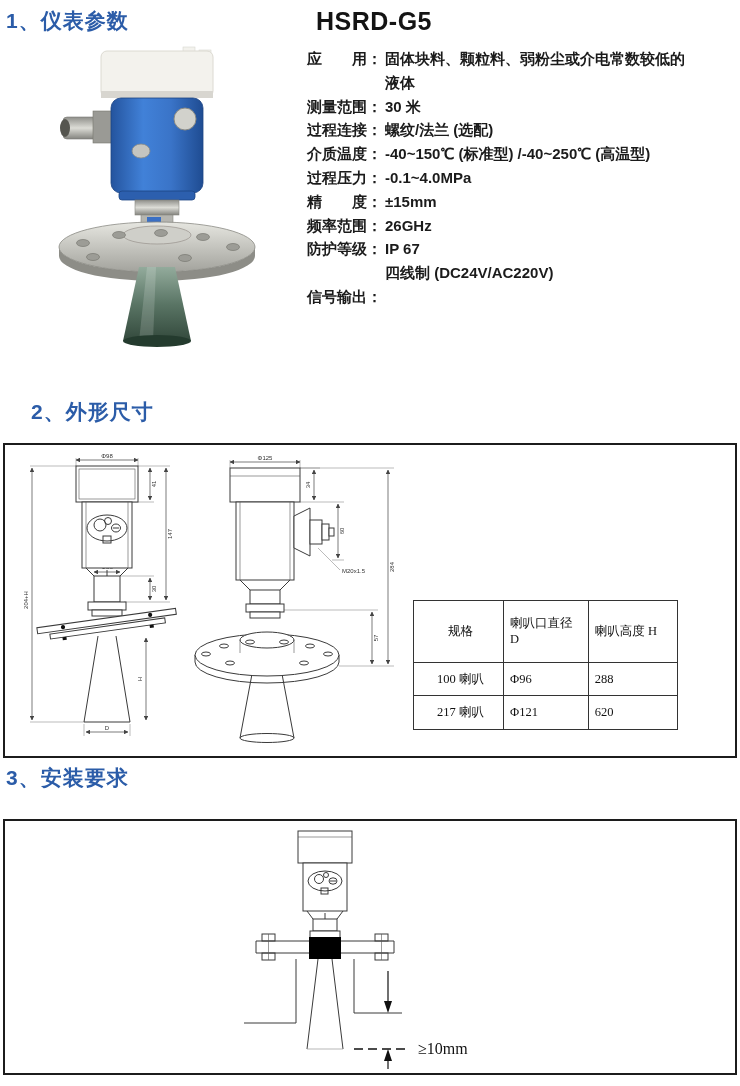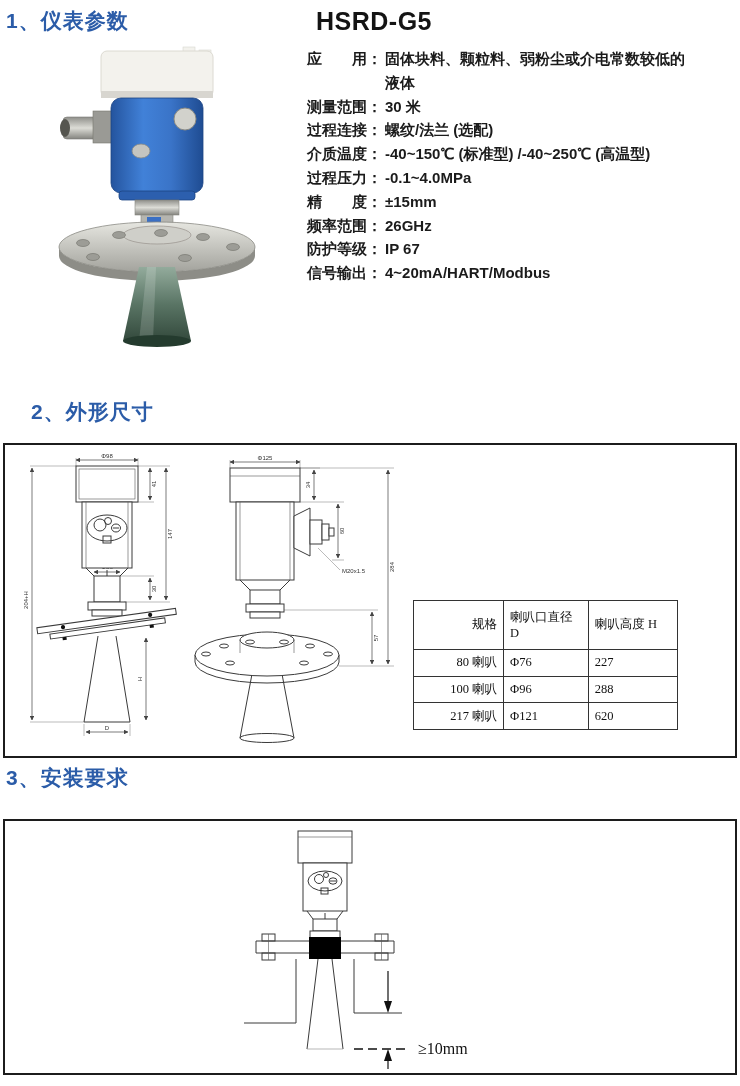--- a/index.html
+++ b/index.html
@@ -9,21 +9,21 @@
   .sec-title{font-size:21px;font-weight:bold;color:#2b5ca8;letter-spacing:1px;}
   .product-name{font-size:25px;font-weight:bold;color:#141414;letter-spacing:0.5px;}
   .spec-list{left:307px;top:47px;width:430px;}
   .spec-row{display:flex;height:23.8px;line-height:23.8px;font-size:15px;font-weight:bold;color:#1b1b1b;}
   .spec-label{width:78px;flex:none;white-space:pre;}
   .spec-value{white-space:nowrap;}
   .frame{border:2px solid #1c1c1c;background:#fff;}
   .horn-table{border-collapse:collapse;width:265px;height:130px;
               font-family:"Liberation Serif",serif;font-size:12.5px;color:#111;}
   .horn-table td{border:1px solid #333;padding:0 6px;}
-  .horn-table .c1{width:88px;text-align:right;padding-left:10px;}
+  .horn-table .c1{width:88px;text-align:center;padding-left:10px;}
   .horn-table .c2{width:84px;text-align:left;}
   .horn-table .c3{width:92px;}
   svg text{font-family:"Liberation Sans",sans-serif;fill:#333;}
   .dim{stroke:#444;stroke-width:0.7;fill:none;}
   .ext{stroke:#777;stroke-width:0.5;fill:none;}
   .out{stroke:#3a3a3a;stroke-width:1;fill:#fff;}
   .outn{stroke:#3a3a3a;stroke-width:1;fill:none;}
   .thin{stroke:#555;stroke-width:0.6;fill:none;}
   .lbl{font-size:6px;fill:#333;}
   .install-label{font-family:"Liberation Serif",serif;font-size:16px;fill:#111;}
@@ -128,22 +128,25 @@
       </div>
     <div class="spec-row">
         <span class="spec-label">频率范围：</span>
         <span class="spec-value">26GHz</span>
       </div>
     <div class="spec-row">
         <span class="spec-label">防护等级：</span>
         <span class="spec-value">IP 67</span>
       </div>
     <div class="spec-row">
+        <span class="spec-label"></span>
+        <span class="spec-value">四线制 (DC24V/AC220V)</span>
+      </div>
+    <div class="spec-row">
         <span class="spec-label">信号输出：</span>
-        <span class="spec-value">4~20mA/HART/Modbus</span>
       </div>
   </div>
 
   <div class="abs sec-title" style="left:6px;top:398px;margin-left:25px;">2、外形尺寸</div>
   <div class="abs frame" style="left:3px;top:443px;width:730px;height:311px;"></div>
 
   <svg class="abs" style="left:18px;top:450px;" width="192" height="298" viewBox="0 0 192 298">
     <defs>
       <marker id="m1" viewBox="0 0 10 10" refX="9" refY="5" markerWidth="7" markerHeight="7" orient="auto-start-reverse">
         <path d="M0,0L10,5L0,10z" fill="#444"></path>
@@ -254,25 +257,20 @@
   </svg>
 
   <table class="abs horn-table" style="left:413px;top:600px;">
     <tbody>
         <tr>
       <td class="c1">规格</td>
       <td class="c2">喇叭口直径 D</td>
       <td class="c3">喇叭高度 H</td>
     </tr>
     <tr>
-      <td class="c1">80 喇叭</td>
-      <td class="c2">Φ76</td>
-      <td class="c3">227</td>
-    </tr>
-    <tr>
       <td class="c1">100 喇叭</td>
       <td class="c2">Φ96</td>
       <td class="c3">288</td>
     </tr>
     <tr>
       <td class="c1">217 喇叭</td>
       <td class="c2">Φ121</td>
       <td class="c3">620</td>
     </tr>
   </tbody>

